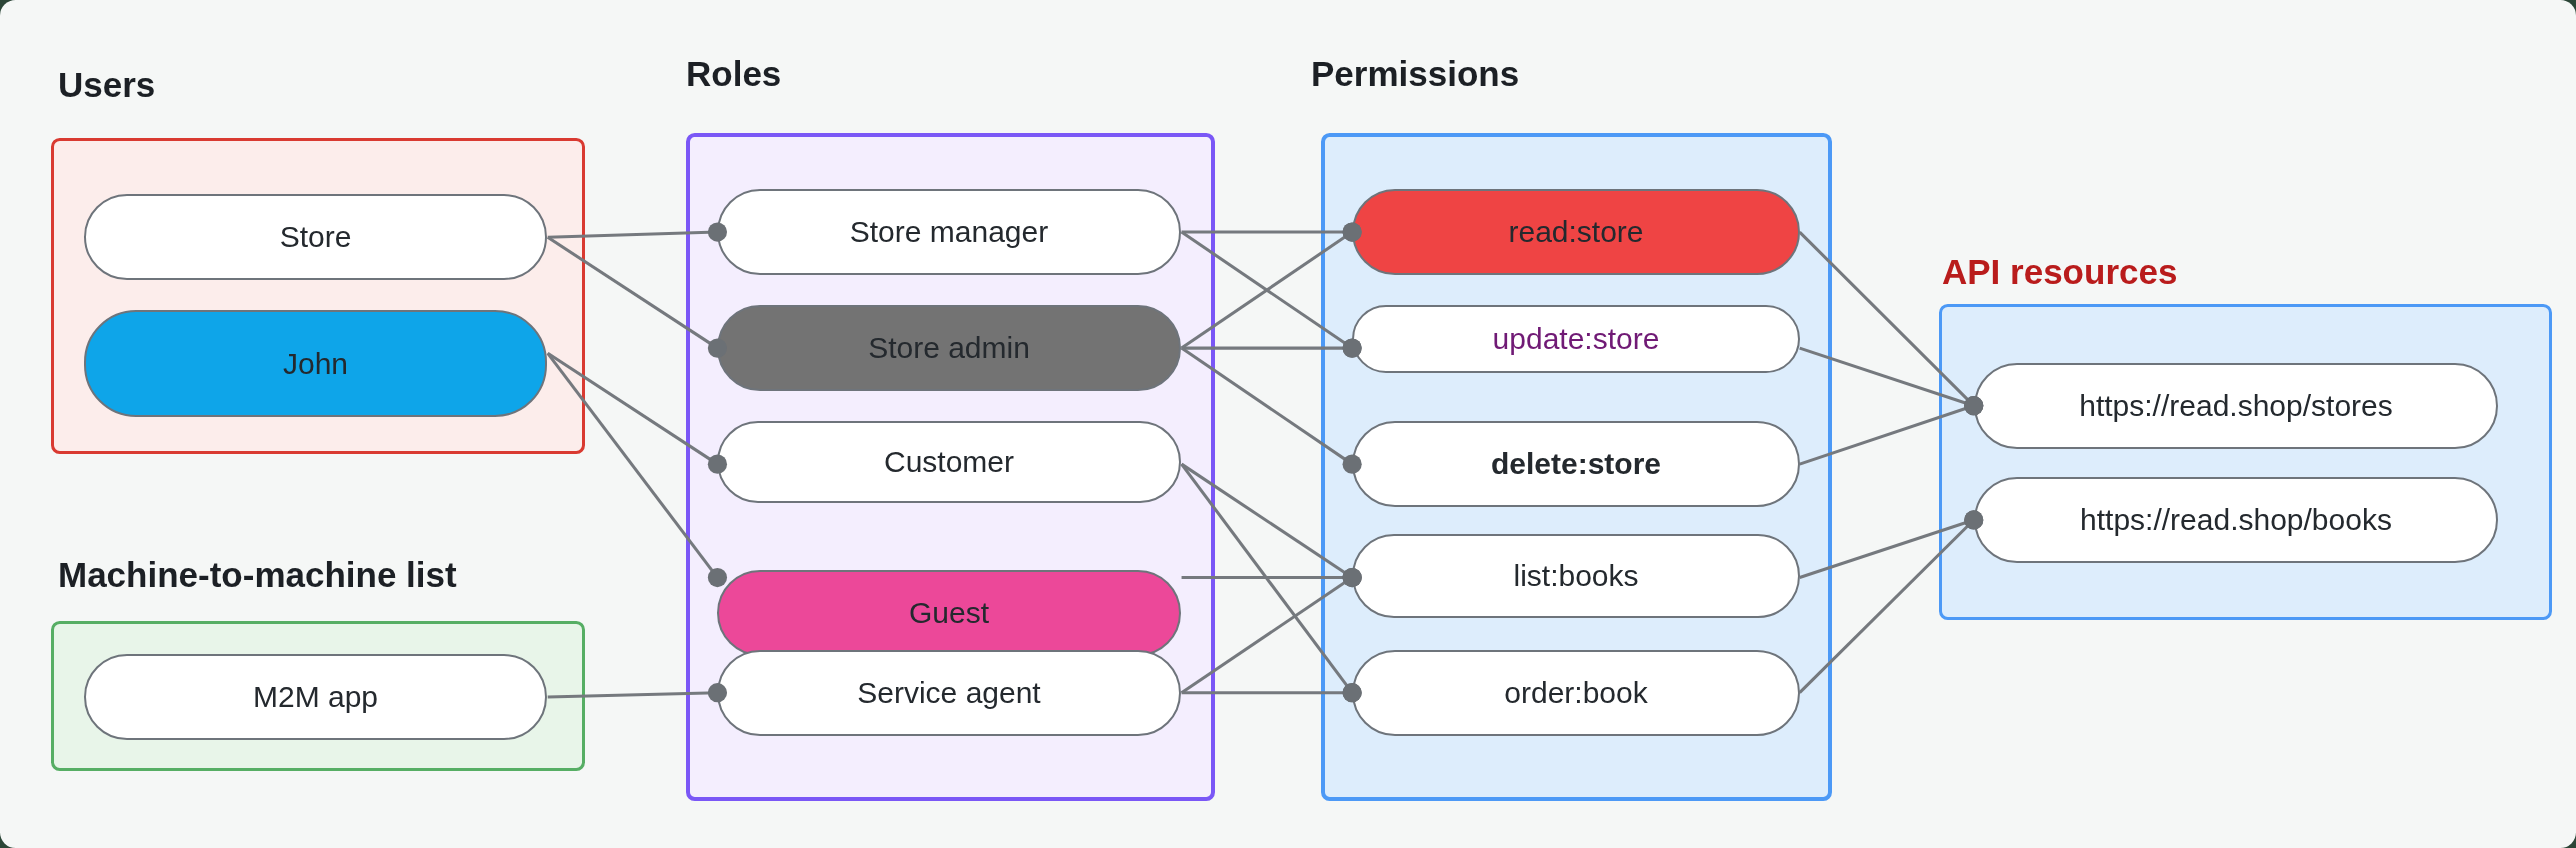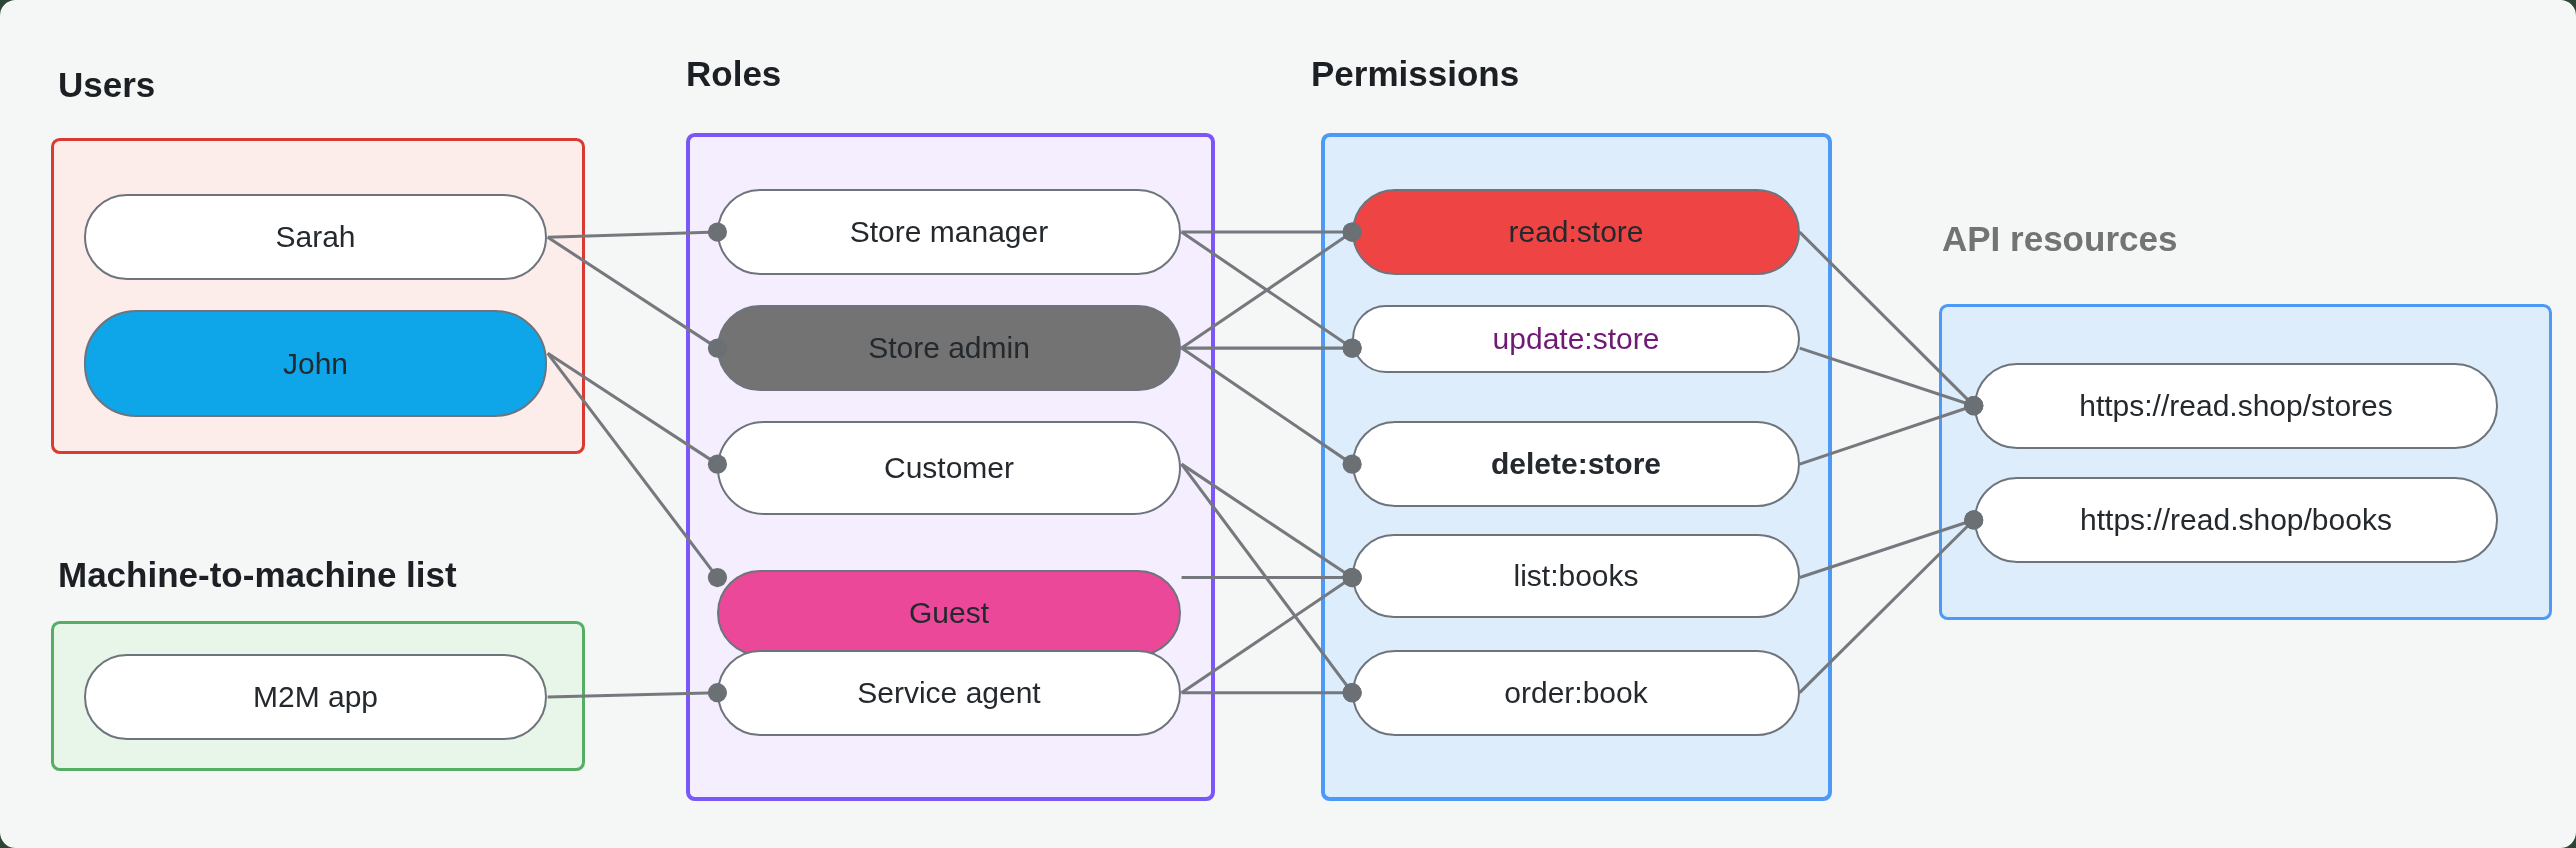--- a/index.html
+++ b/index.html
@@ -58,29 +58,29 @@
   <div class="layer-groups" id="layer-groups">
       <div class="group-box" style="left: 51px; top: 138px; width: 534px; height: 316px; border-width: 3.5px; border-color: rgb(217, 58, 49); background: rgb(252, 237, 235);"></div>
       <div class="group-label" style="left: 58px; top: 65px; color: rgb(28, 32, 37);">Users</div>
       <div class="group-box" style="left: 51px; top: 621px; width: 534px; height: 150px; border-width: 3.5px; border-color: rgb(86, 174, 100); background: rgb(232, 245, 233);"></div>
       <div class="group-label" style="left: 58px; top: 555px; color: rgb(28, 32, 37);">Machine-to-machine list</div>
       <div class="group-box" style="left: 686px; top: 133px; width: 529px; height: 668px; border-width: 4.4px; border-color: rgb(122, 87, 246); background: rgb(244, 238, 254);"></div>
       <div class="group-label" style="left: 686px; top: 54px; color: rgb(28, 32, 37);">Roles</div>
       <div class="group-box" style="left: 1321px; top: 133px; width: 511px; height: 668px; border-width: 4.4px; border-color: rgb(76, 153, 246); background: rgb(221, 237, 252);"></div>
       <div class="group-label" style="left: 1311px; top: 54px; color: rgb(28, 32, 37);">Permissions</div>
       <div class="group-box" style="left: 1939px; top: 304px; width: 613px; height: 316px; border-width: 3.5px; border-color: rgb(76, 153, 246); background: rgb(221, 237, 252);"></div>
-      <div class="group-label" style="left: 1942px; top: 219px; color: #737373;">API resources</div>
+      <div class="group-label" style="left: 1942px; top: 252px; color: #b91c1c;">API resources</div>
     </div>
   <div class="layer-nodes" id="layer-nodes">
-      <div class="node-pill" style="left: 84px; top: 194px; width: 463px; height: 86px; background: rgb(255, 255, 255); border-color: rgb(110, 116, 123); color: rgb(36, 41, 46);">Sarah</div>
+      <div class="node-pill" style="left: 84px; top: 194px; width: 463px; height: 86px; background: rgb(255, 255, 255); border-color: rgb(110, 116, 123); color: rgb(36, 41, 46);">Store</div>
       <div class="node-pill" style="left: 84px; top: 310px; width: 463px; height: 107px; background: #0ea5e9; border-color: rgb(110, 116, 123); color: rgb(36, 41, 46);">John</div>
       <div class="node-pill" style="left: 84px; top: 654px; width: 463px; height: 86px; background: rgb(255, 255, 255); border-color: rgb(110, 116, 123); color: rgb(36, 41, 46);">M2M app</div>
       <div class="node-pill" style="left: 717px; top: 189px; width: 464px; height: 86px; background: rgb(255, 255, 255); border-color: rgb(110, 116, 123); color: rgb(36, 41, 46);">Store manager</div>
       <div class="node-pill" style="left: 717px; top: 305px; width: 464px; height: 86px; background: #737373; border-color: rgb(110, 116, 123); color: rgb(36, 41, 46);">Store admin</div>
-      <div class="node-pill" style="left: 717px; top: 421px; width: 464px; height: 94px; background: rgb(255, 255, 255); border-color: rgb(110, 116, 123); color: rgb(36, 41, 46);">Customer</div>
+      <div class="node-pill" style="left: 717px; top: 421px; width: 464px; height: 82px; background: rgb(255, 255, 255); border-color: rgb(110, 116, 123); color: rgb(36, 41, 46);">Customer</div>
       <div class="node-pill" style="left: 717px; top: 534px; width: 464px; height: 86px; background: #ec4899; border-color: rgb(110, 116, 123); color: rgb(36, 41, 46); margin-top: 36px;">Guest</div>
       <div class="node-pill" style="left: 717px; top: 650px; width: 464px; height: 86px; background: rgb(255, 255, 255); border-color: rgb(110, 116, 123); color: rgb(36, 41, 46);">Service agent</div>
       <div class="node-pill" style="left: 1352px; top: 189px; width: 448px; height: 86px; background: #ef4444; border-color: rgb(110, 116, 123); color: rgb(36, 41, 46);">read:store</div>
       <div class="node-pill" style="left: 1352px; top: 305px; width: 448px; height: 68px; background: rgb(255, 255, 255); border-color: rgb(110, 116, 123); color: #701a75;">update:store</div>
       <div class="node-pill" style="left: 1352px; top: 421px; width: 448px; height: 86px; background: rgb(255, 255, 255); border-color: rgb(110, 116, 123); color: rgb(36, 41, 46); font-weight: bold;">delete:store</div>
       <div class="node-pill" style="left: 1352px; top: 534px; width: 448px; height: 84px; background: rgb(255, 255, 255); border-color: rgb(110, 116, 123); color: rgb(36, 41, 46);">list:books</div>
       <div class="node-pill" style="left: 1352px; top: 650px; width: 448px; height: 86px; background: rgb(255, 255, 255); border-color: rgb(110, 116, 123); color: rgb(36, 41, 46);">order:book</div>
       <div class="node-pill" style="left: 1974px; top: 363px; width: 524px; height: 86px; background: rgb(255, 255, 255); border-color: rgb(110, 116, 123); color: rgb(36, 41, 46);">https://read.shop/stores</div>
       <div class="node-pill" style="left: 1974px; top: 477px; width: 524px; height: 86px; background: rgb(255, 255, 255); border-color: rgb(110, 116, 123); color: rgb(36, 41, 46);">https://read.shop/books</div>
     </div>

